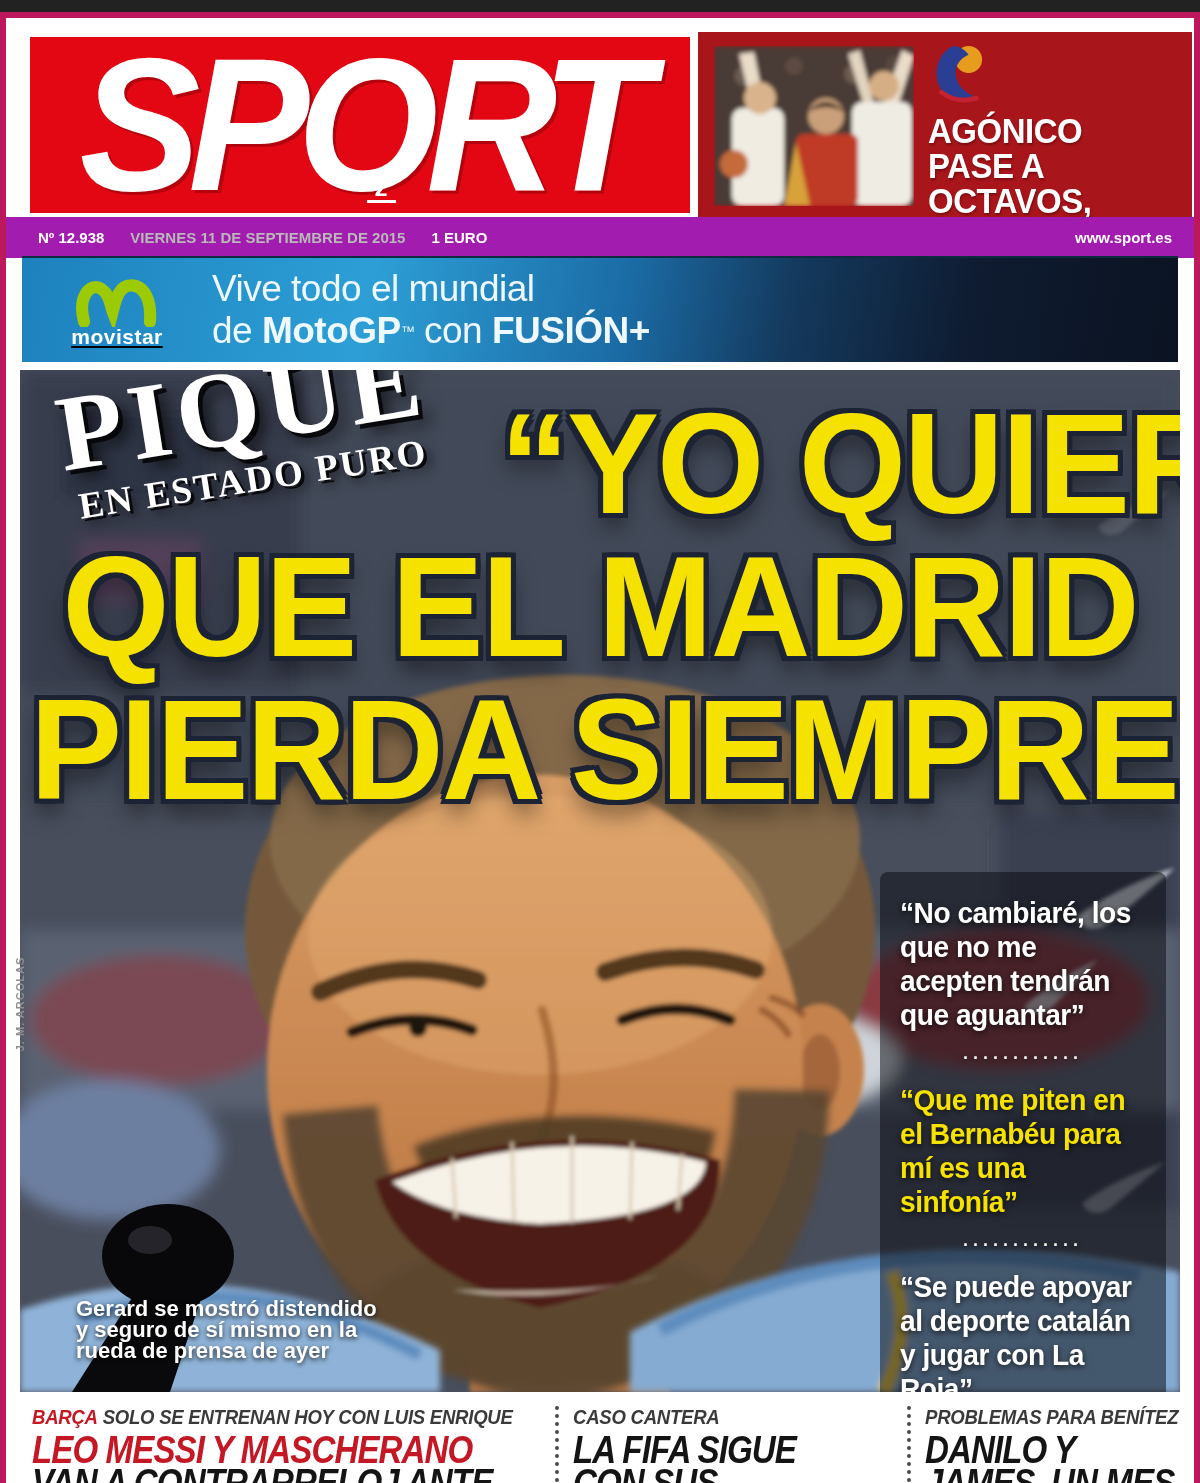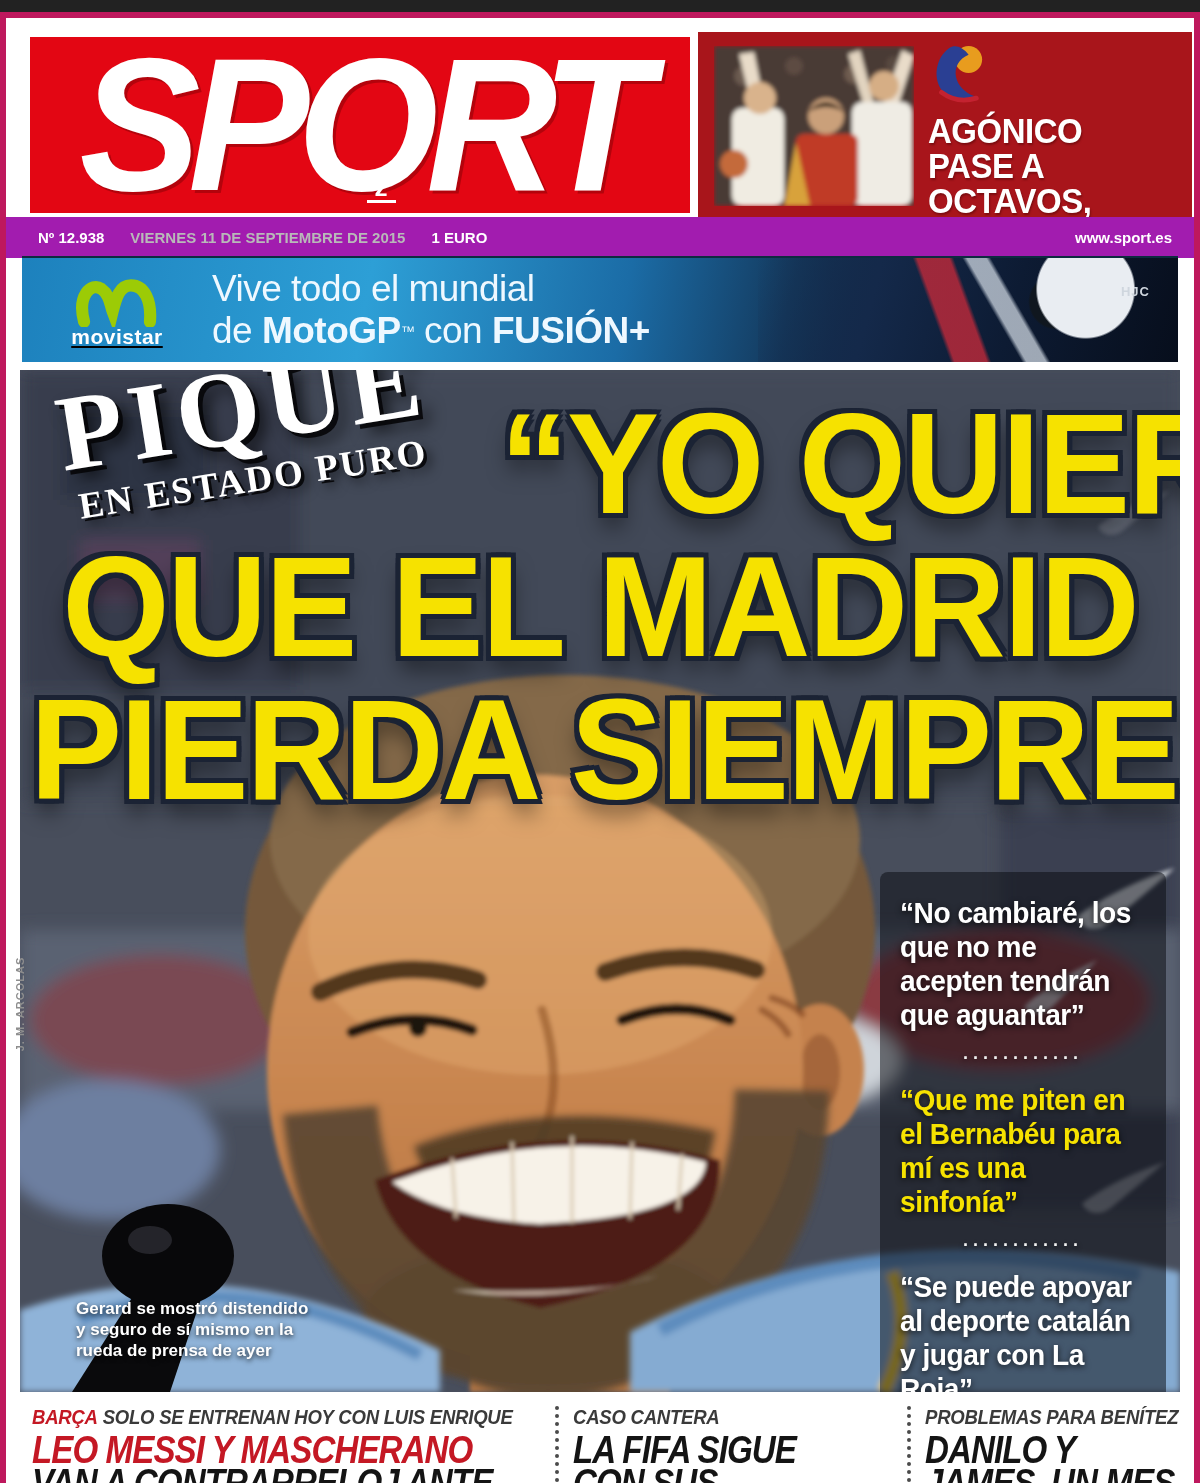--- a/index.html
+++ b/index.html
@@ -126,21 +126,21 @@
   }
   .quote{ font-weight:900; font-size:29px; line-height:34px; letter-spacing:-0.5px;
     text-shadow:0 2px 7px rgba(0,0,0,.75); transform:scaleX(.97); transform-origin:left; }
   .quote.white{ color:#ffffff; }
   .quote.yellow{ color:#f6e200; }
   .dots{ color:#f2f2f2; font-weight:900; font-size:18px; letter-spacing:4px; text-align:center;
     margin:16px 0 14px 0; text-shadow:0 2px 5px rgba(0,0,0,.7); }
 
   .caption{
     position:absolute; left:56px; top:928px; color:#ffffff; font-weight:700;
-    font-size:17px; line-height:21px; text-shadow:0 2px 5px rgba(0,0,0,.8);
+    font-size:22px; line-height:21px; text-shadow:0 2px 5px rgba(0,0,0,.8);
   }
   .caption span{ display:block; }
 
   
   .bottom-strip{
     position:absolute; left:0; right:0; top:1380px; height:88px; background:#fff;
     display:flex; padding:6px 16px 0 26px;
   }
   .story{ padding-top:2px;font-style:italic; }
   .story.s1{ flex:0 0 512px; }
@@ -218,23 +218,20 @@
     <div class="mv-logo">
       <svg width="92" height="52" viewBox="0 0 100 60">
         <path d="M12,54 C4,24 20,8 32,16 C42,23 42,34 45,42 C49,26 53,12 66,12 C82,12 90,30 88,54" fill="none" stroke="#9ccb06" stroke-width="14" stroke-linecap="round"></path>
       </svg>
       <div class="mv-brand">movistar</div>
     </div>
     <div class="ad-text">
       <div>Vive todo el mundial</div>
       <div><span>de </span><span class="b">MotoGP</span><span class="tm">™</span><span> con </span><span class="b">FUSIÓN+</span></div>
     </div>
-    <div class="ad-photo">
-      <span class="helmet-label">HJC</span>
-    </div>
   </div>
 
   <div class="cover">
     <svg class="photo" viewBox="0 0 1160 1022" preserveAspectRatio="none">
       <defs>
         <filter id="b8" x="-20%" y="-20%" width="140%" height="140%">
             <feGaussianBlur stdDeviation="8"></feGaussianBlur>
           </filter>
         <filter id="b3" x="-20%" y="-20%" width="140%" height="140%">
             <feGaussianBlur stdDeviation="3"></feGaussianBlur>

